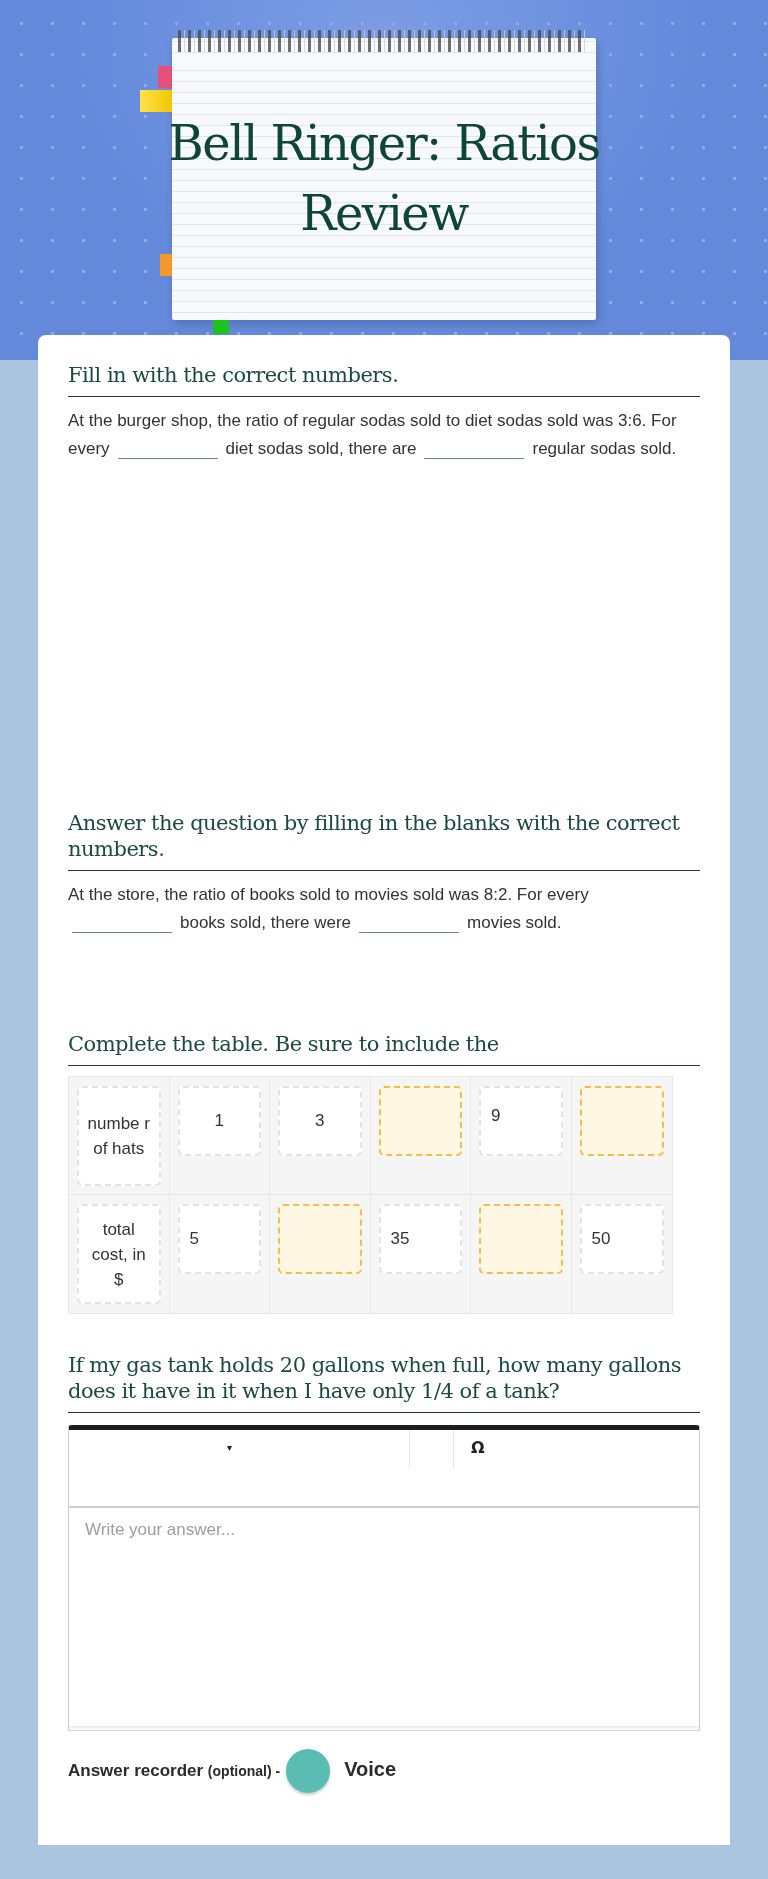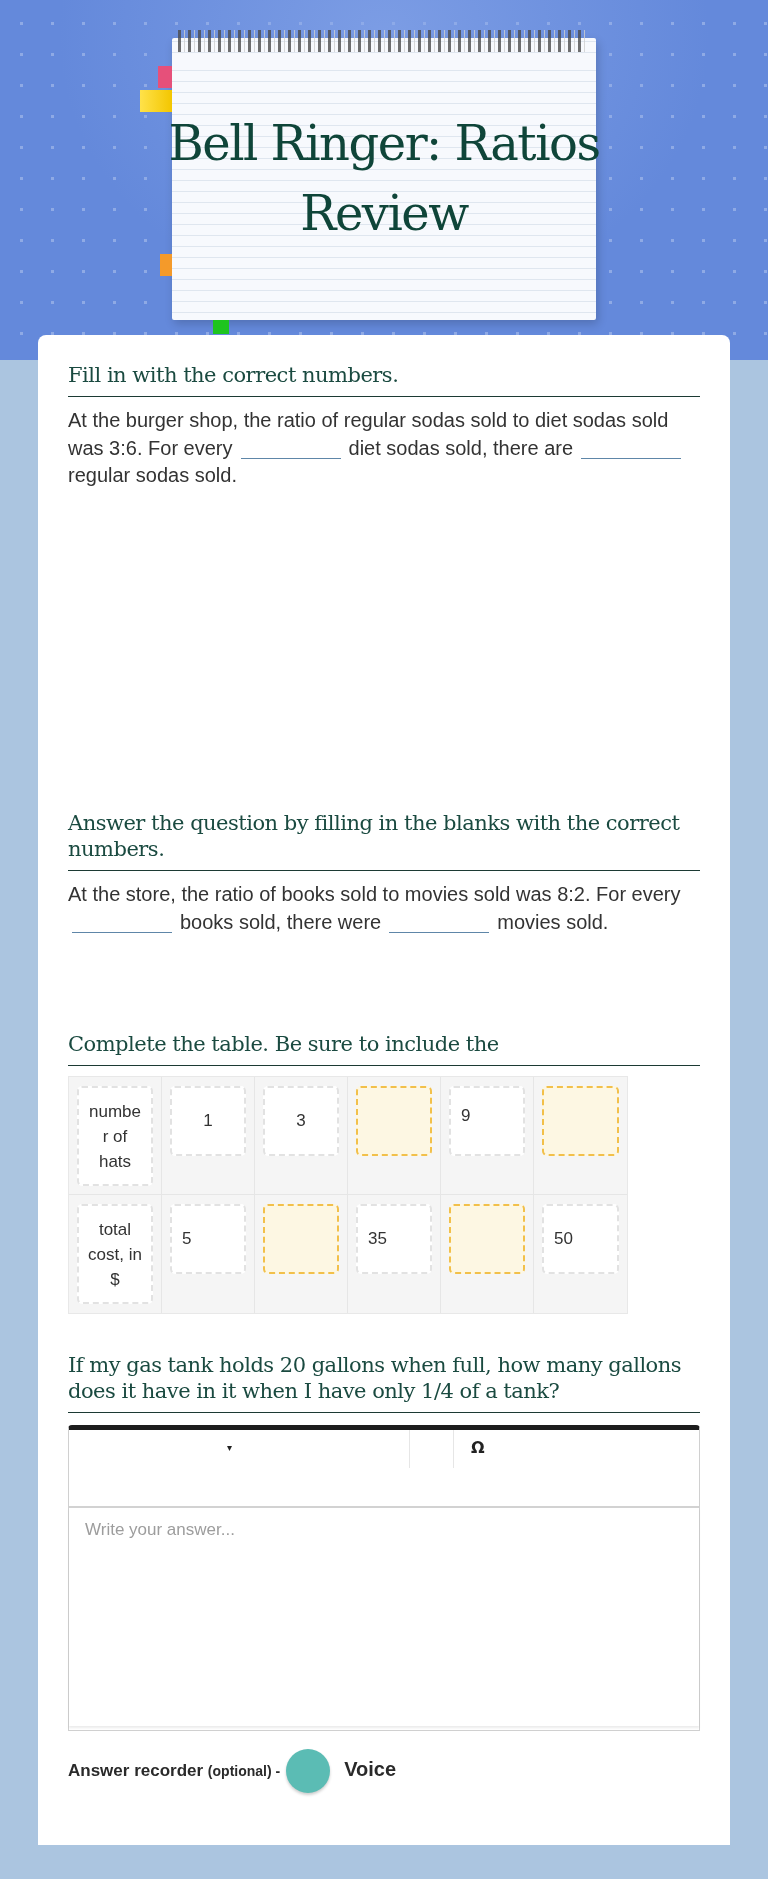--- a/index.html
+++ b/index.html
@@ -46,37 +46,37 @@
     position: absolute; left: 38px; top: 335px; width: 692px; height: 1510px;
     background: #ffffff; border-radius: 8px 8px 0 0;
   }
   .section { position: absolute; left: 30px; width: 632px; }
   .q-title {
     font-family: "DejaVu Serif", serif; font-size: 21px; line-height: 26px;
     color: #1a4a40; letter-spacing: -0.5px;
     padding-bottom: 8px; border-bottom: 1.5px solid #1c3a34;
   }
   .q-body {
-    font-family: "Liberation Sans", sans-serif; font-size: 20px; line-height: 27.5px;
+    font-family: "Liberation Sans", sans-serif; font-size: 17px; line-height: 27.5px;
     color: #333; margin-top: 10px;
   }
   .blank {
     display: inline-block; width: 100px; height: 18px; border-bottom: 1px solid #5e86a8;
     vertical-align: -6px; margin: 0 8px;
   }
   .choices { position: relative; height: 110px; margin-top: 14px; }
   .choice { position: absolute; display: flex; align-items: center; height: 46px; }
   .bubble {
     width: 46px; height: 46px; border-radius: 50%; background: #84c9b4;
     display: flex; align-items: center; justify-content: center;
     font-family: "DejaVu Serif", serif; font-size: 20px; font-weight: bold; color: #1e3b36;
   }
   .choice-text { margin-left: 20px; font-family: "Liberation Sans", sans-serif; font-size: 17px; color: #333; }
   .grid {
-    margin-top: 10px; width: 560px; border: 1px solid #e8e8e8; background: #f5f5f5;
+    margin-top: 10px; width: 605px; border: 1px solid #e8e8e8; background: #f5f5f5;
     display: grid; grid-template-columns: repeat(6, 1fr);
   }
   .gcell { border-right: 1px solid #e6e6e6; border-bottom: 1px solid #e6e6e6; padding: 9px 8px; height: 118px; }
   .gcell:nth-child(6n) { border-right: none; }
   .gcell.last-row { border-bottom: none; }
   .gbox {
     background: #fff; border: 2px dashed #e2e2e2; border-radius: 5px; height: 70px;
     font-family: "Liberation Sans", sans-serif; font-size: 17px; color: #333;
     display: flex; align-items: center; padding: 0 10px;
   }

